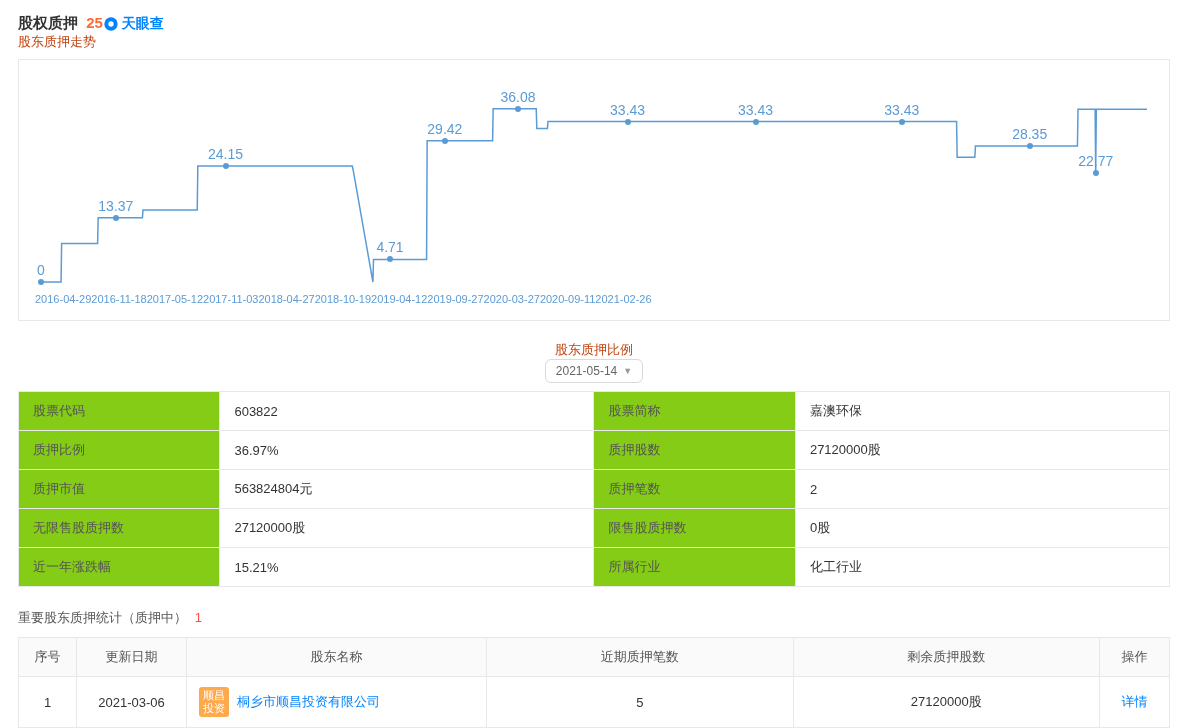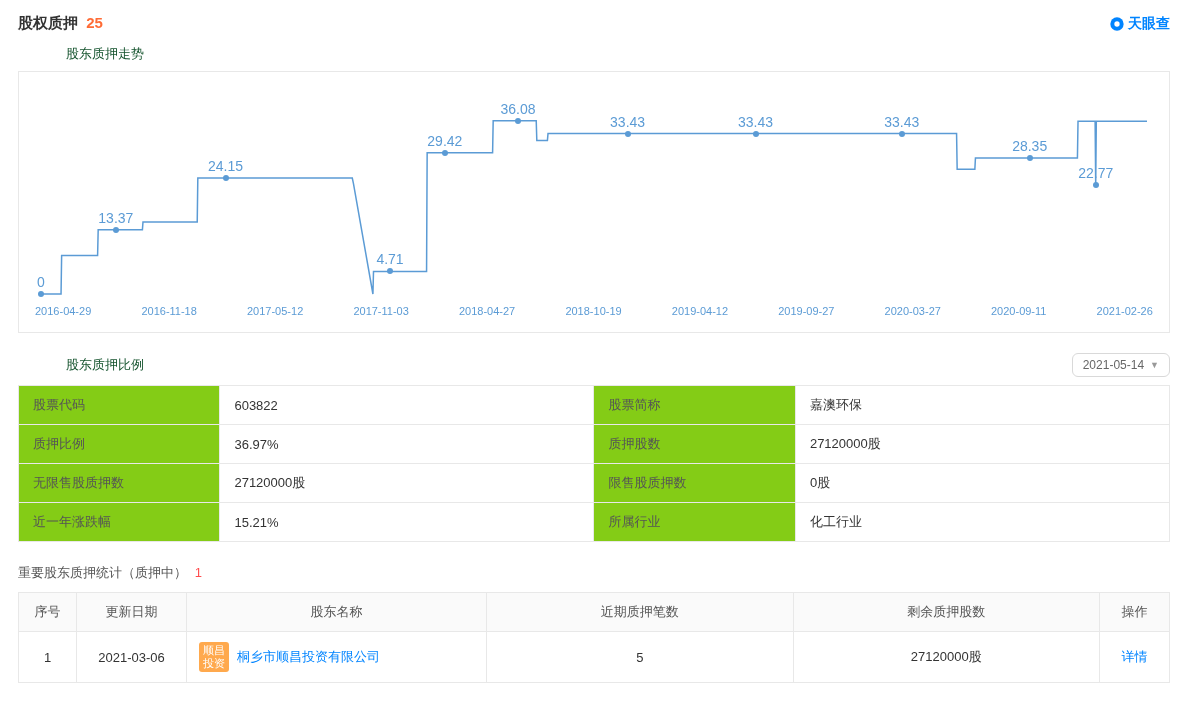--- a/index.html
+++ b/index.html
@@ -1,30 +1,30 @@
 <!DOCTYPE html>
 <html><head>
 <meta charset="utf-8">
 <style>
   * { box-sizing: border-box; margin: 0; padding: 0; }
   body { font-family: -apple-system, BlinkMacSystemFont, "Segoe UI", "PingFang SC", "Microsoft YaHei", sans-serif; background: #fff; color: #333; width: 1188px; }
   .container { padding: 14px 18px; }
-  .header { display: flex; justify-content: space-between; align-items: center; margin-bottom: 12px; }
+  .header { display: flex; align-items: center; }
   .title { font-size: 15px; font-weight: 600; color: #333; }
   .title .count { color: #ff6b35; font-weight: 600; margin-left: 4px; }
   .brand { display: flex; align-items: center; color: #0084ff; font-size: 14px; font-weight: 600; }
   .brand-icon { width: 16px; height: 16px; margin-right: 3px; }
-  .subtitle { font-size: 13px; color: #14532d; margin-bottom: 8px; margin-left: 48px; }
+  .subtitle { font-size: 13px; color: #c2410c; margin-bottom: 8px; }
   .chart-box { border: 1px solid #e8e8e8; padding: 10px 12px 8px 12px; margin-bottom: 20px; position: relative; height: 262px; }
   .chart-area { position: relative; width: 100%; height: 220px; }
   .chart-dot { position: absolute; width: 6px; height: 6px; background: #5b9bd5; border-radius: 50%; transform: translate(-50%, -50%); }
   .chart-label { position: absolute; font-size: 14px; color: #5b9bd5; transform: translate(-50%, -100%); white-space: nowrap; }
-  .chart-axis { display: flex; justify-content: space-between; font-size: 11px; color: #5b9bd5; margin-top: 3px; padding: 0 4px; }
+  .chart-axis { display: flex; justify-content: flex-start; font-size: 11px; color: #5b9bd5; margin-top: 3px; padding: 0 4px; }
   .chart-line { stroke: #5b9bd5; stroke-width: 1.5; fill: none; }
-  .section-row { display: flex; justify-content: space-between; align-items: center; margin-bottom: 8px; }
+  .section-row { display: flex; justify-content: flex-end; align-items: center; margin-bottom: 8px; flex-direction: column; }
   .date-dd { border: 1px solid #d9d9d9; padding: 4px 10px; font-size: 12px; color: #666; border-radius: 6px; cursor: pointer; display: inline-flex; align-items: center; }
   .date-dd .caret { margin-left: 6px; font-size: 9px; color: #999; }
   table.info { width: 100%; border-collapse: collapse; margin-bottom: 22px; }
   table.info td { border: 1px solid #e8e8e8; padding: 10px 14px; font-size: 13px; }
   table.info td.k { background: #84cc16; color: #555; width: 17.5%; }
   table.info td.v { color: #333; width: 32.5%; }
   .stat-title { font-size: 13px; color: #555; margin-bottom: 10px; }
   .stat-title .red { color: #ff4d4f; margin-left: 4px; }
   table.list { width: 100%; border-collapse: collapse; }
   table.list th, table.list td { border: 1px solid #e8e8e8; padding: 10px 12px; font-size: 13px; text-align: center; }
@@ -118,20 +118,26 @@
           <td class="k">股票简称</td>
           <td class="v">嘉澳环保</td>
         </tr>
         <tr>
           <td class="k">质押比例</td>
           <td class="v">36.97%</td>
           <td class="k">质押股数</td>
           <td class="v">27120000股</td>
         </tr>
         <tr>
+          <td class="k">质押市值</td>
+          <td class="v">563824804元</td>
+          <td class="k">质押笔数</td>
+          <td class="v">2</td>
+        </tr>
+        <tr>
           <td class="k">无限售股质押数</td>
           <td class="v">27120000股</td>
           <td class="k">限售股质押数</td>
           <td class="v">0股</td>
         </tr>
         <tr>
           <td class="k">近一年涨跌幅</td>
           <td class="v">15.21%</td>
           <td class="k">所属行业</td>
           <td class="v">化工行业</td>

